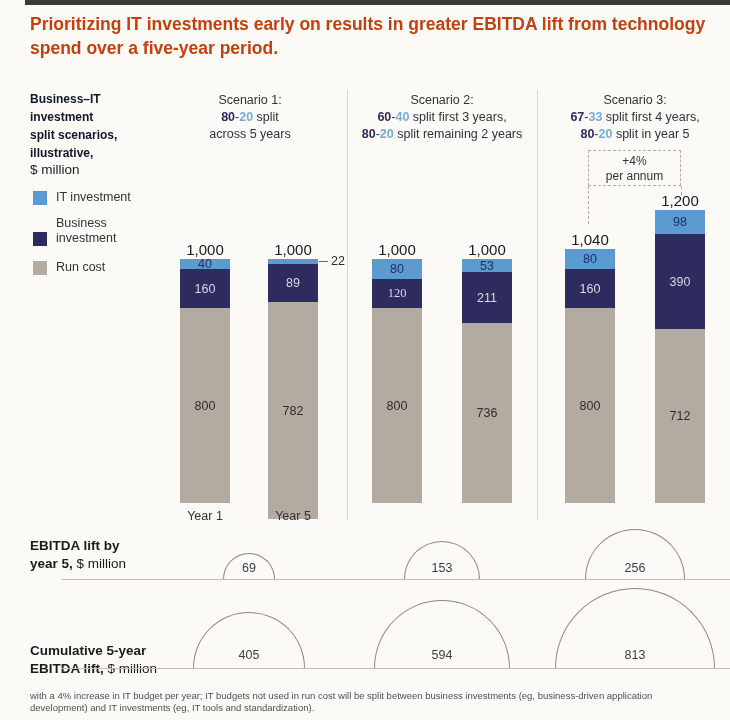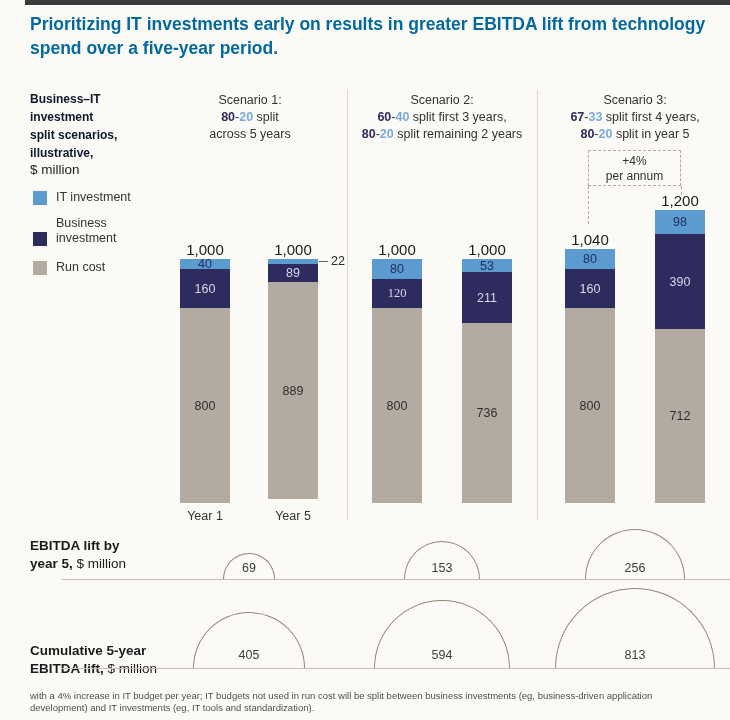--- a/index.html
+++ b/index.html
@@ -1,21 +1,21 @@
 <!DOCTYPE html>
 <html><head>
 <meta charset="utf-8">
 <style>
   html,body{margin:0;padding:0;}
   body{background:#ffffff;}
   .page{position:relative;width:730px;height:720px;background:#fbfaf7;overflow:hidden;
         font-family:"Liberation Sans",sans-serif;color:#333;}
   .topstrip{position:absolute;left:25px;top:0;width:705px;height:5px;background:#3b3b3b;}
   .title{position:absolute;left:30px;top:12px;width:685px;font-size:17.5px;line-height:24px;
-         font-weight:700;color:#0369a1;}
+         font-weight:700;color:#c2410c;}
   .panel-head{position:absolute;left:30px;top:90px;width:140px;font-size:12px;line-height:18px;
               font-weight:700;color:#0f172a;white-space:pre-line;}
   .panel-unit{position:absolute;left:30px;top:162px;font-size:13.5px;color:#1b1b1b;}
   .legend{position:absolute;left:33px;top:190px;width:120px;}
   .legend-item{display:flex;margin-bottom:11px;align-items:flex-end;}
   .sw{width:14px;height:14px;margin-right:9px;flex:0 0 auto;}
   .sw-it{background:#5B9BD0;}
   .sw-biz{background:#2E2B5F;}
   .sw-run{background:#B3ABA2;}
   .legend-label{font-size:12.5px;line-height:15px;color:#333;width:80px;}
@@ -118,22 +118,22 @@
   <div class="total" style="left:650px;top:192px;">1,200</div>
 
   <div class="bar" style="left:180px;top:259px;">
     <div class="seg seg-it" style="height:10px;">40</div>
     <div class="seg seg-biz" style="height:39px;">160</div>
     <div class="seg seg-run" style="height:195px;">800</div>
   </div>
 
   <div class="bar" style="left:268px;top:259px;">
     <div class="seg seg-it" style="height:5px;"></div>
-    <div class="seg seg-biz" style="height:18px;">89</div>
-    <div class="seg seg-run" style="height:217px;">889</div>
+    <div class="seg seg-biz" style="height:38px;">89</div>
+    <div class="seg seg-run" style="height:217px;">782</div>
   </div>
   <div class="tick22" style="left:319px;top:261px;width:9px;"></div>
   <div class="lbl22" style="left:331px;top:254px;">22</div>
 
   <div class="bar" style="left:372px;top:259px;">
     <div class="seg seg-it" style="height:20px;">80</div>
     <div class="seg seg-biz" style="height:29px;font-family:Liberation Serif, serif;">120</div>
     <div class="seg seg-run" style="height:195px;">800</div>
   </div>
 

